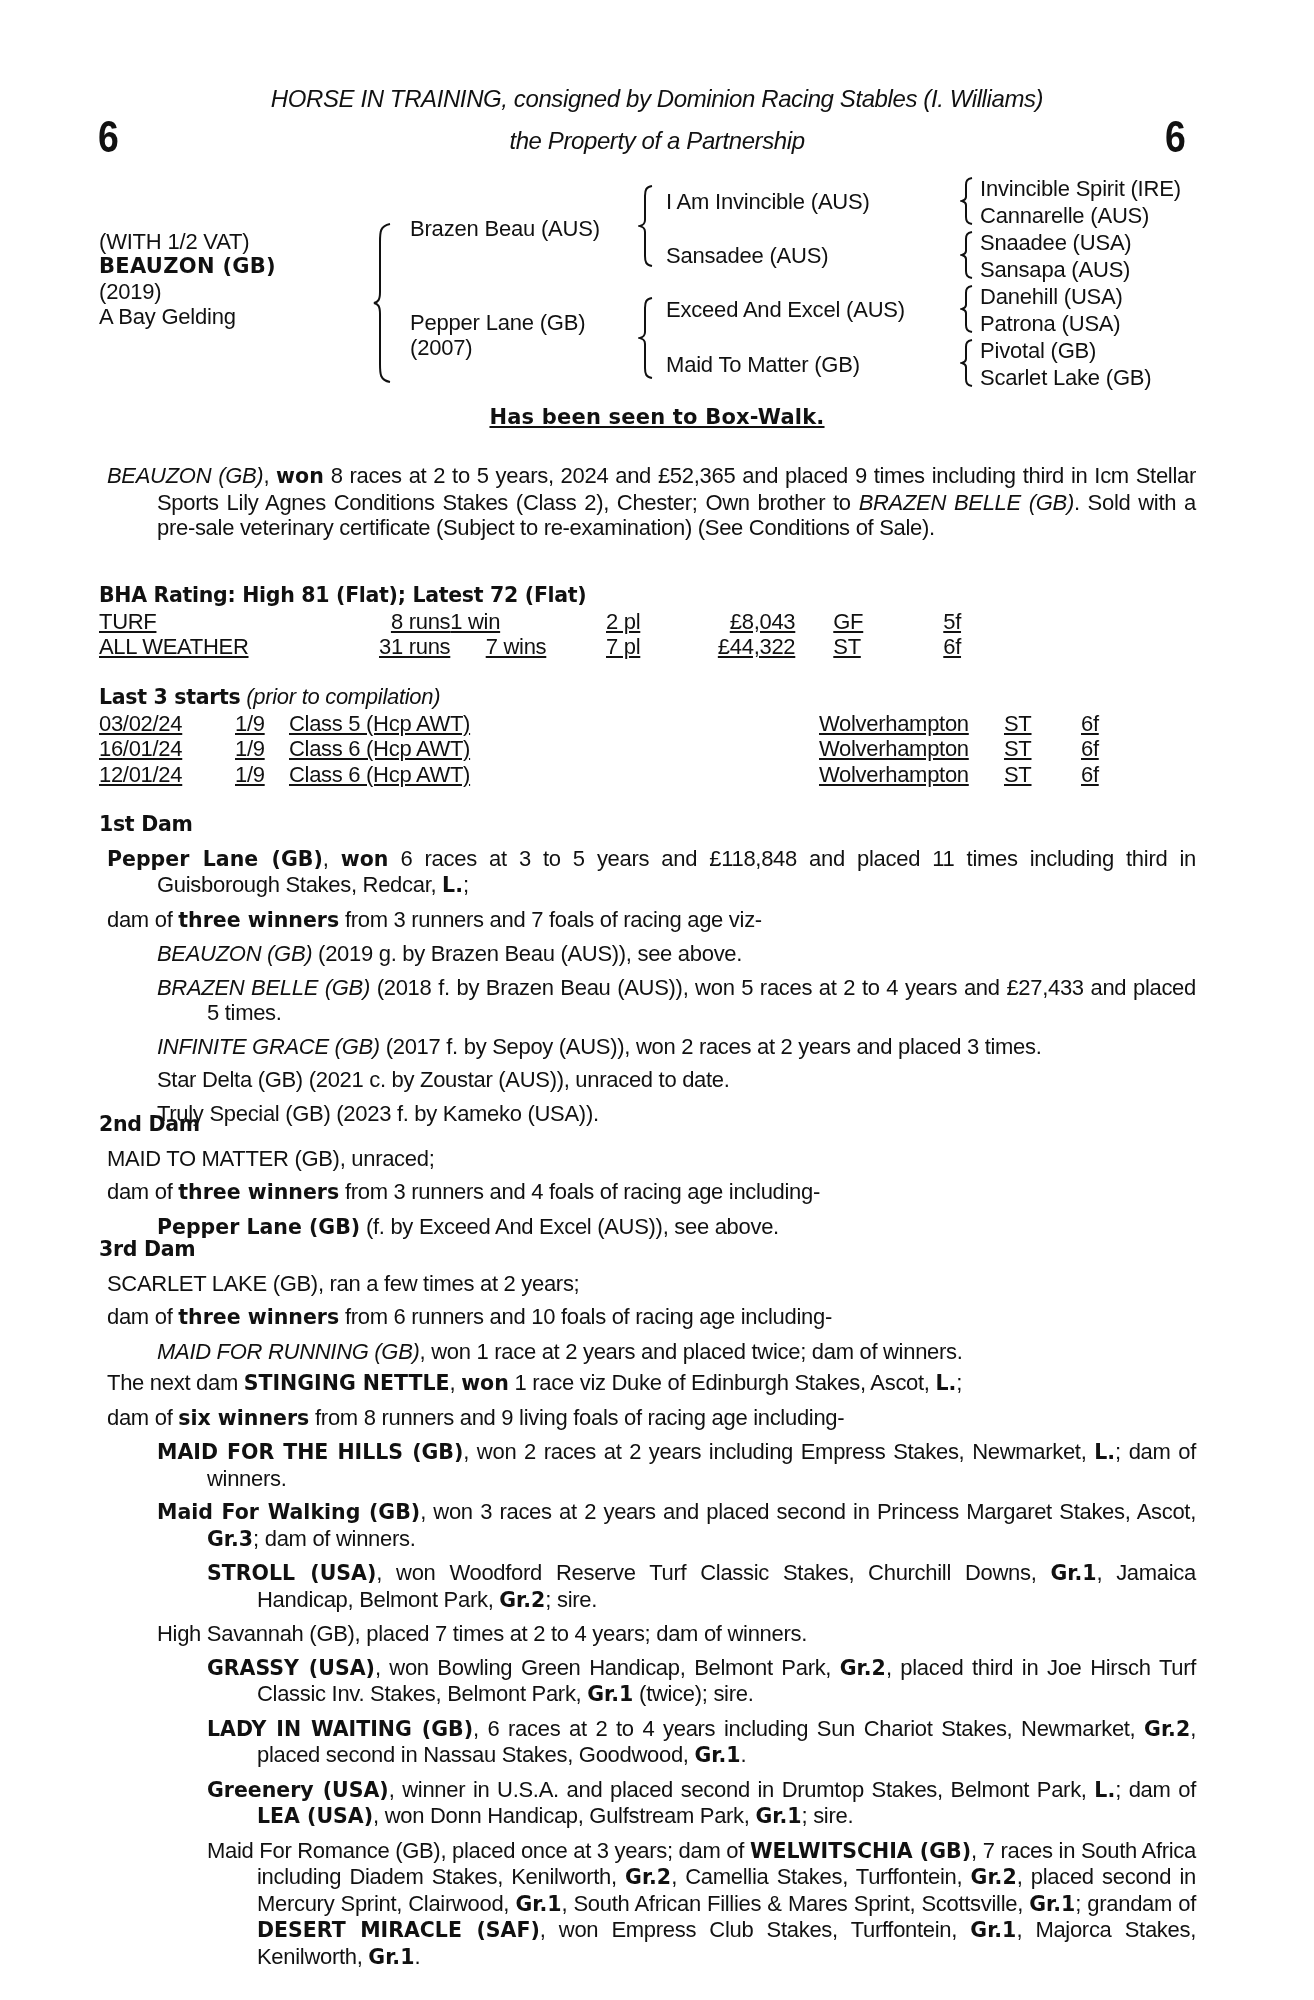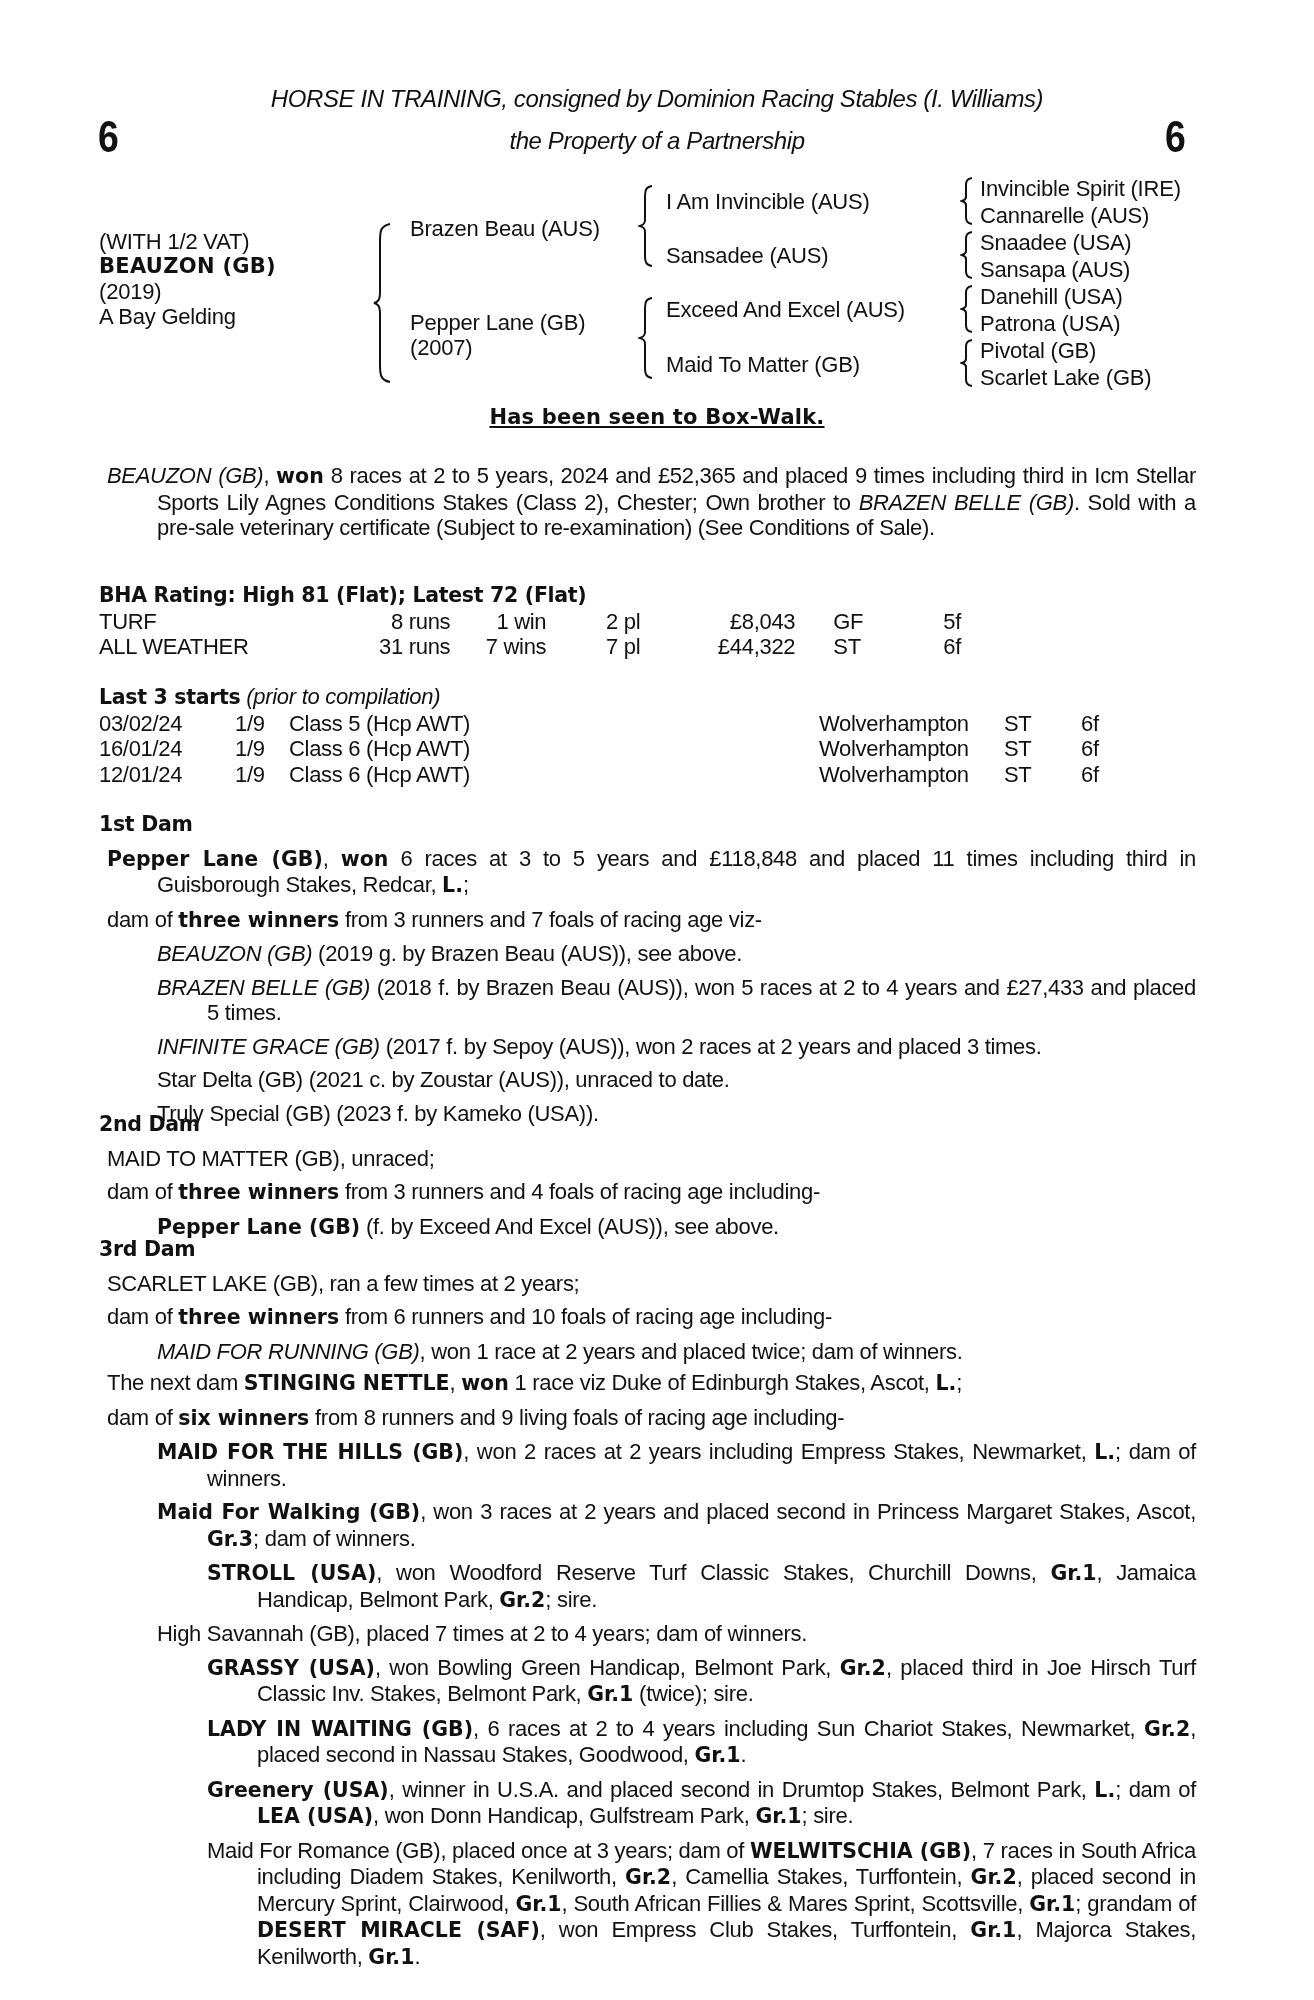--- a/index.html
+++ b/index.html
@@ -27,21 +27,21 @@
           letter-spacing: -0.3px; }
   .par { margin: 8px; text-align: justify; }
   .hang { padding-left: 50px; text-indent: -50px; }
   .hang2 { padding-left: 100px; text-indent: -50px; }
   .hang3 { padding-left: 150px; text-indent: -50px; }
   .b { font-weight: 700; font-family: "DejaVu Sans", sans-serif; font-size: 20.5px; letter-spacing: 0px; }
   .i { font-style: italic; }
   .sec-title { font-weight: 700; font-family: "DejaVu Sans", sans-serif; font-size: 20.5px; }
 
   table.stats { border-collapse: collapse; font-size: 22px; letter-spacing: -0.3px; }
-  table.stats td { padding: 0; line-height: 25.5px; white-space: nowrap; }
+  table.stats td { padding: 0; line-height: 25.5px; white-space: nowrap; text-decoration: underline; }
 </style>
 </head>
 <body>
 
 <div class="page">
 
   <div class="lot-num lot-left">6</div>
   <div class="lot-num lot-right">6</div>
   <div class="hdr hdr1">HORSE IN TRAINING, consigned by Dominion Racing Stables (I. Williams)</div>
   <div class="hdr hdr2">the Property of a Partnership</div>
@@ -119,21 +119,21 @@
     </p>
   </div>
 
   <div class="body" style="top:583px;">
     <div class="sec-title">BHA Rating: High 81 (Flat); Latest 72 (Flat)</div>
     <table class="stats">
       <tbody>
           <tr>
         <td style="width:280px">TURF</td>
         <td style="width:70px; text-align:right">8 runs</td>
-        <td style="width:96px; text-align:right">1 win</td>
+        <td style="width:96px; text-align:left">1 win</td>
         <td style="width:94px; text-align:right">2 pl</td>
         <td style="width:155px; text-align:right">£8,043</td>
         <td style="width:110px; padding-left:38px">GF</td>
         <td style="width:40px">5f</td>
       </tr>
       <tr>
         <td>ALL WEATHER</td>
         <td style="text-align:right">31 runs</td>
         <td style="text-align:right">7 wins</td>
         <td style="text-align:right">7 pl</td>

